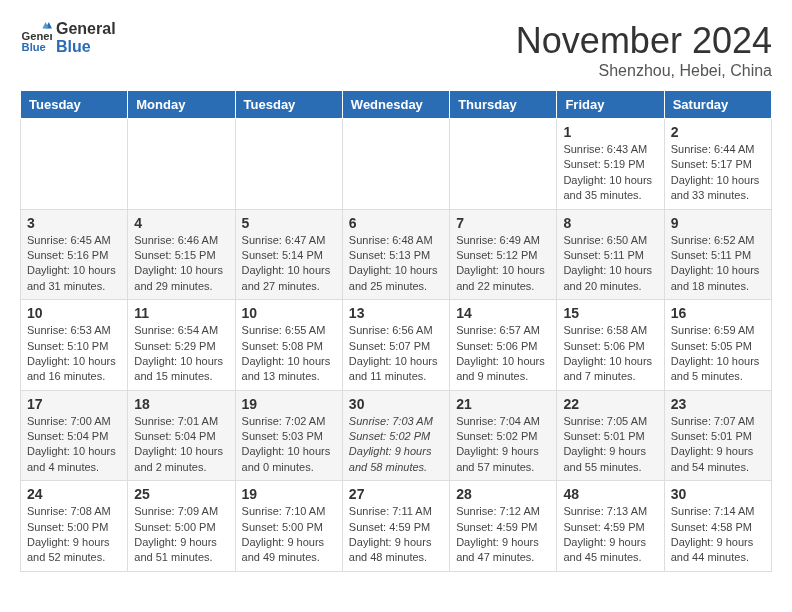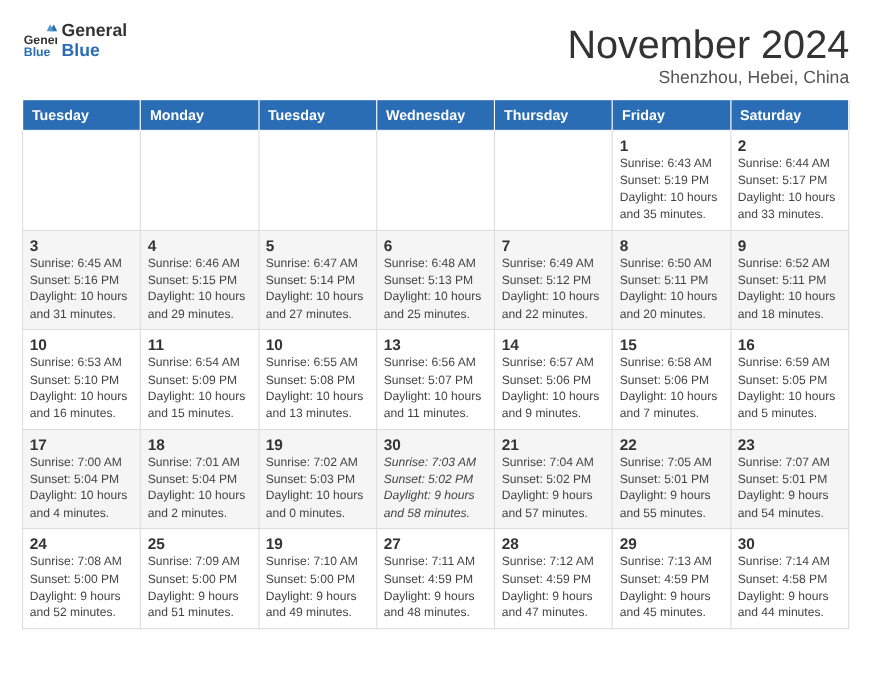--- a/index.html
+++ b/index.html
@@ -177,21 +177,21 @@
       <tr>
         <td>
           <span class="day-number">10</span>
           <div class="day-info" style="white-space: pre-line;">Sunrise: 6:53 AM
 Sunset: 5:10 PM
 Daylight: 10 hours and 16 minutes.</div>
         </td>
         <td>
           <span class="day-number">11</span>
           <div class="day-info" style="white-space: pre-line;">Sunrise: 6:54 AM
-Sunset: 5:09 PM
+Sunset: 5:29 PM
 Daylight: 10 hours and 15 minutes.</div>
         </td>
         <td>
           <span class="day-number">10</span>
           <div class="day-info" style="white-space: pre-line;">Sunrise: 6:55 AM
 Sunset: 5:08 PM
 Daylight: 10 hours and 13 minutes.</div>
         </td>
         <td>
           <span class="day-number">13</span>
@@ -287,21 +287,21 @@
 Sunset: 4:59 PM
 Daylight: 9 hours and 48 minutes.</div>
         </td>
         <td>
           <span class="day-number">28</span>
           <div class="day-info" style="white-space: pre-line;">Sunrise: 7:12 AM
 Sunset: 4:59 PM
 Daylight: 9 hours and 47 minutes.</div>
         </td>
         <td>
-          <span class="day-number">29</span>
+          <span class="day-number">48</span>
           <div class="day-info" style="white-space: pre-line;">Sunrise: 7:13 AM
 Sunset: 4:59 PM
 Daylight: 9 hours and 45 minutes.</div>
         </td>
         <td>
           <span class="day-number">30</span>
           <div class="day-info" style="white-space: pre-line;">Sunrise: 7:14 AM
 Sunset: 4:58 PM
 Daylight: 9 hours and 44 minutes.</div>
         </td>

